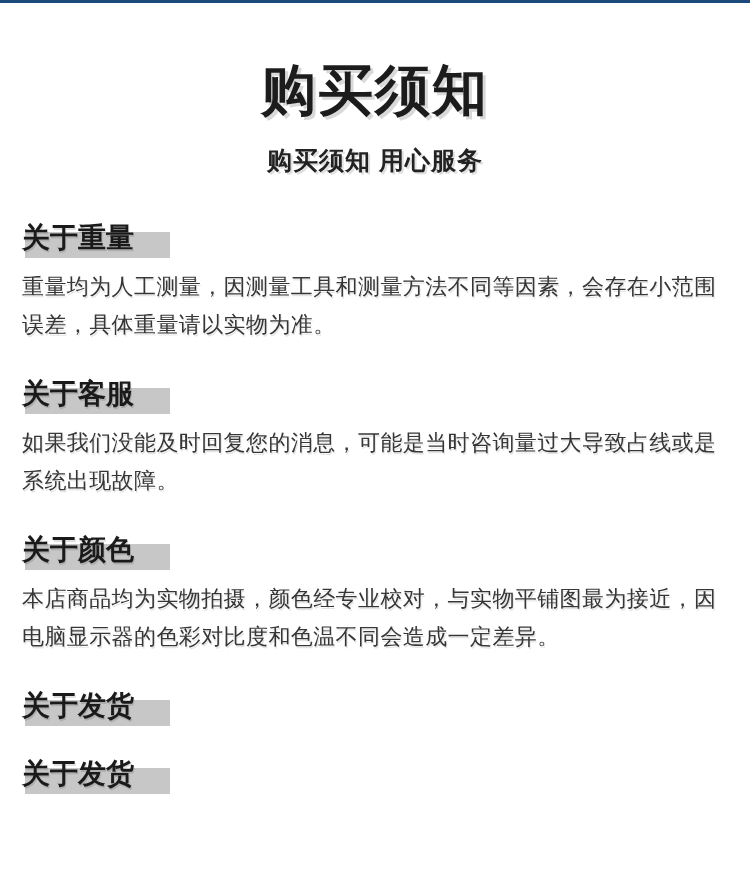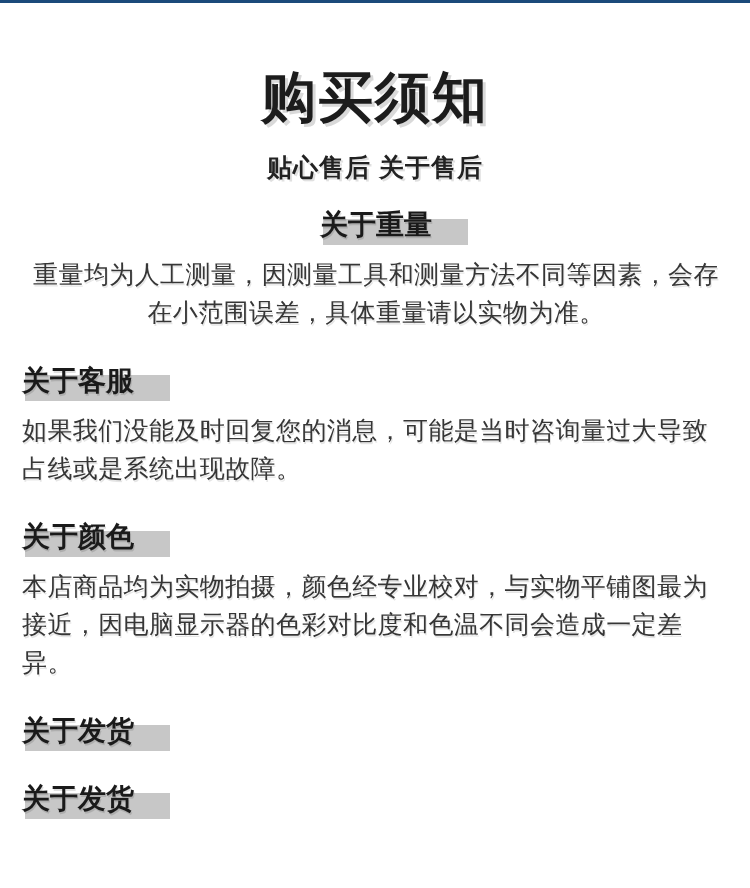--- a/index.html
+++ b/index.html
@@ -15,21 +15,21 @@
     overflow: hidden;
   }
 
   .top-bar {
     height: 3px;
     width: 100%;
     background: var(--top-bar, #1b4a7a);
   }
 
   .page-title {
-    margin: 15px;
+    margin: 8px;
     padding-top: 48px;
     text-align: center;
     font-size: 55px;
     line-height: 62px;
     font-weight: bold;
     letter-spacing: 2px;
     color: var(--title-text, #1c1c1c);
     text-shadow: 3px 3px 0 #d9d9d9;
   }
 
@@ -42,21 +42,21 @@
     letter-spacing: 1px;
     color: #222222;
     text-shadow: 2px 2px 0 #e0e0e0;
   }
 
   .content {
     padding: 0 20px 40px 22px;
   }
 
   .notice-section { margin-top: 34px; }
-  .notice-section:first-child { margin-top: 28px; text-align: center; }
+  .notice-section:first-child { margin-top: 48px; }
 
   .sec-heading {
     margin: 0;
     font-size: 28px;
     line-height: 32px;
     font-weight: bold;
     color: #1a1a1a;
     text-shadow: 1px 2px 0 rgba(0,0,0,0.12);
   }
 
@@ -73,37 +73,37 @@
     z-index: -1;
     left: 3px;
     right: -36px;
     top: 10px;
     bottom: -2px;
     background: var(--heading-highlight, #c7c7c7);
   }
 
   .sec-body {
     margin: 12px 0 0;
-    font-size: 25px;
+    font-size: 22px;
     line-height: 38px;
     letter-spacing: 0.4px;
     color: var(--body-text, #363636);
     text-shadow: 1px 2px 0 rgba(0,0,0,0.10);
   }
 </style>
 </head>
 <body>
 
 <div class="page">
 
   <div class="top-bar"></div>
 
   <header>
     <h1 class="page-title">购买须知</h1>
-    <p class="page-subtitle">贴心售后 关于售后</p>
+    <p class="page-subtitle">购买须知 用心服务</p>
   </header>
 
   <main class="content">
 
     <section class="notice-section">
       <h2 class="sec-heading"><span class="hl">关于重量</span></h2>
       <p class="sec-body">重量均为人工测量，因测量工具和测量方法不同等因素，会存在小范围误差，具体重量请以实物为准。</p>
     </section>
 
     <section class="notice-section">

